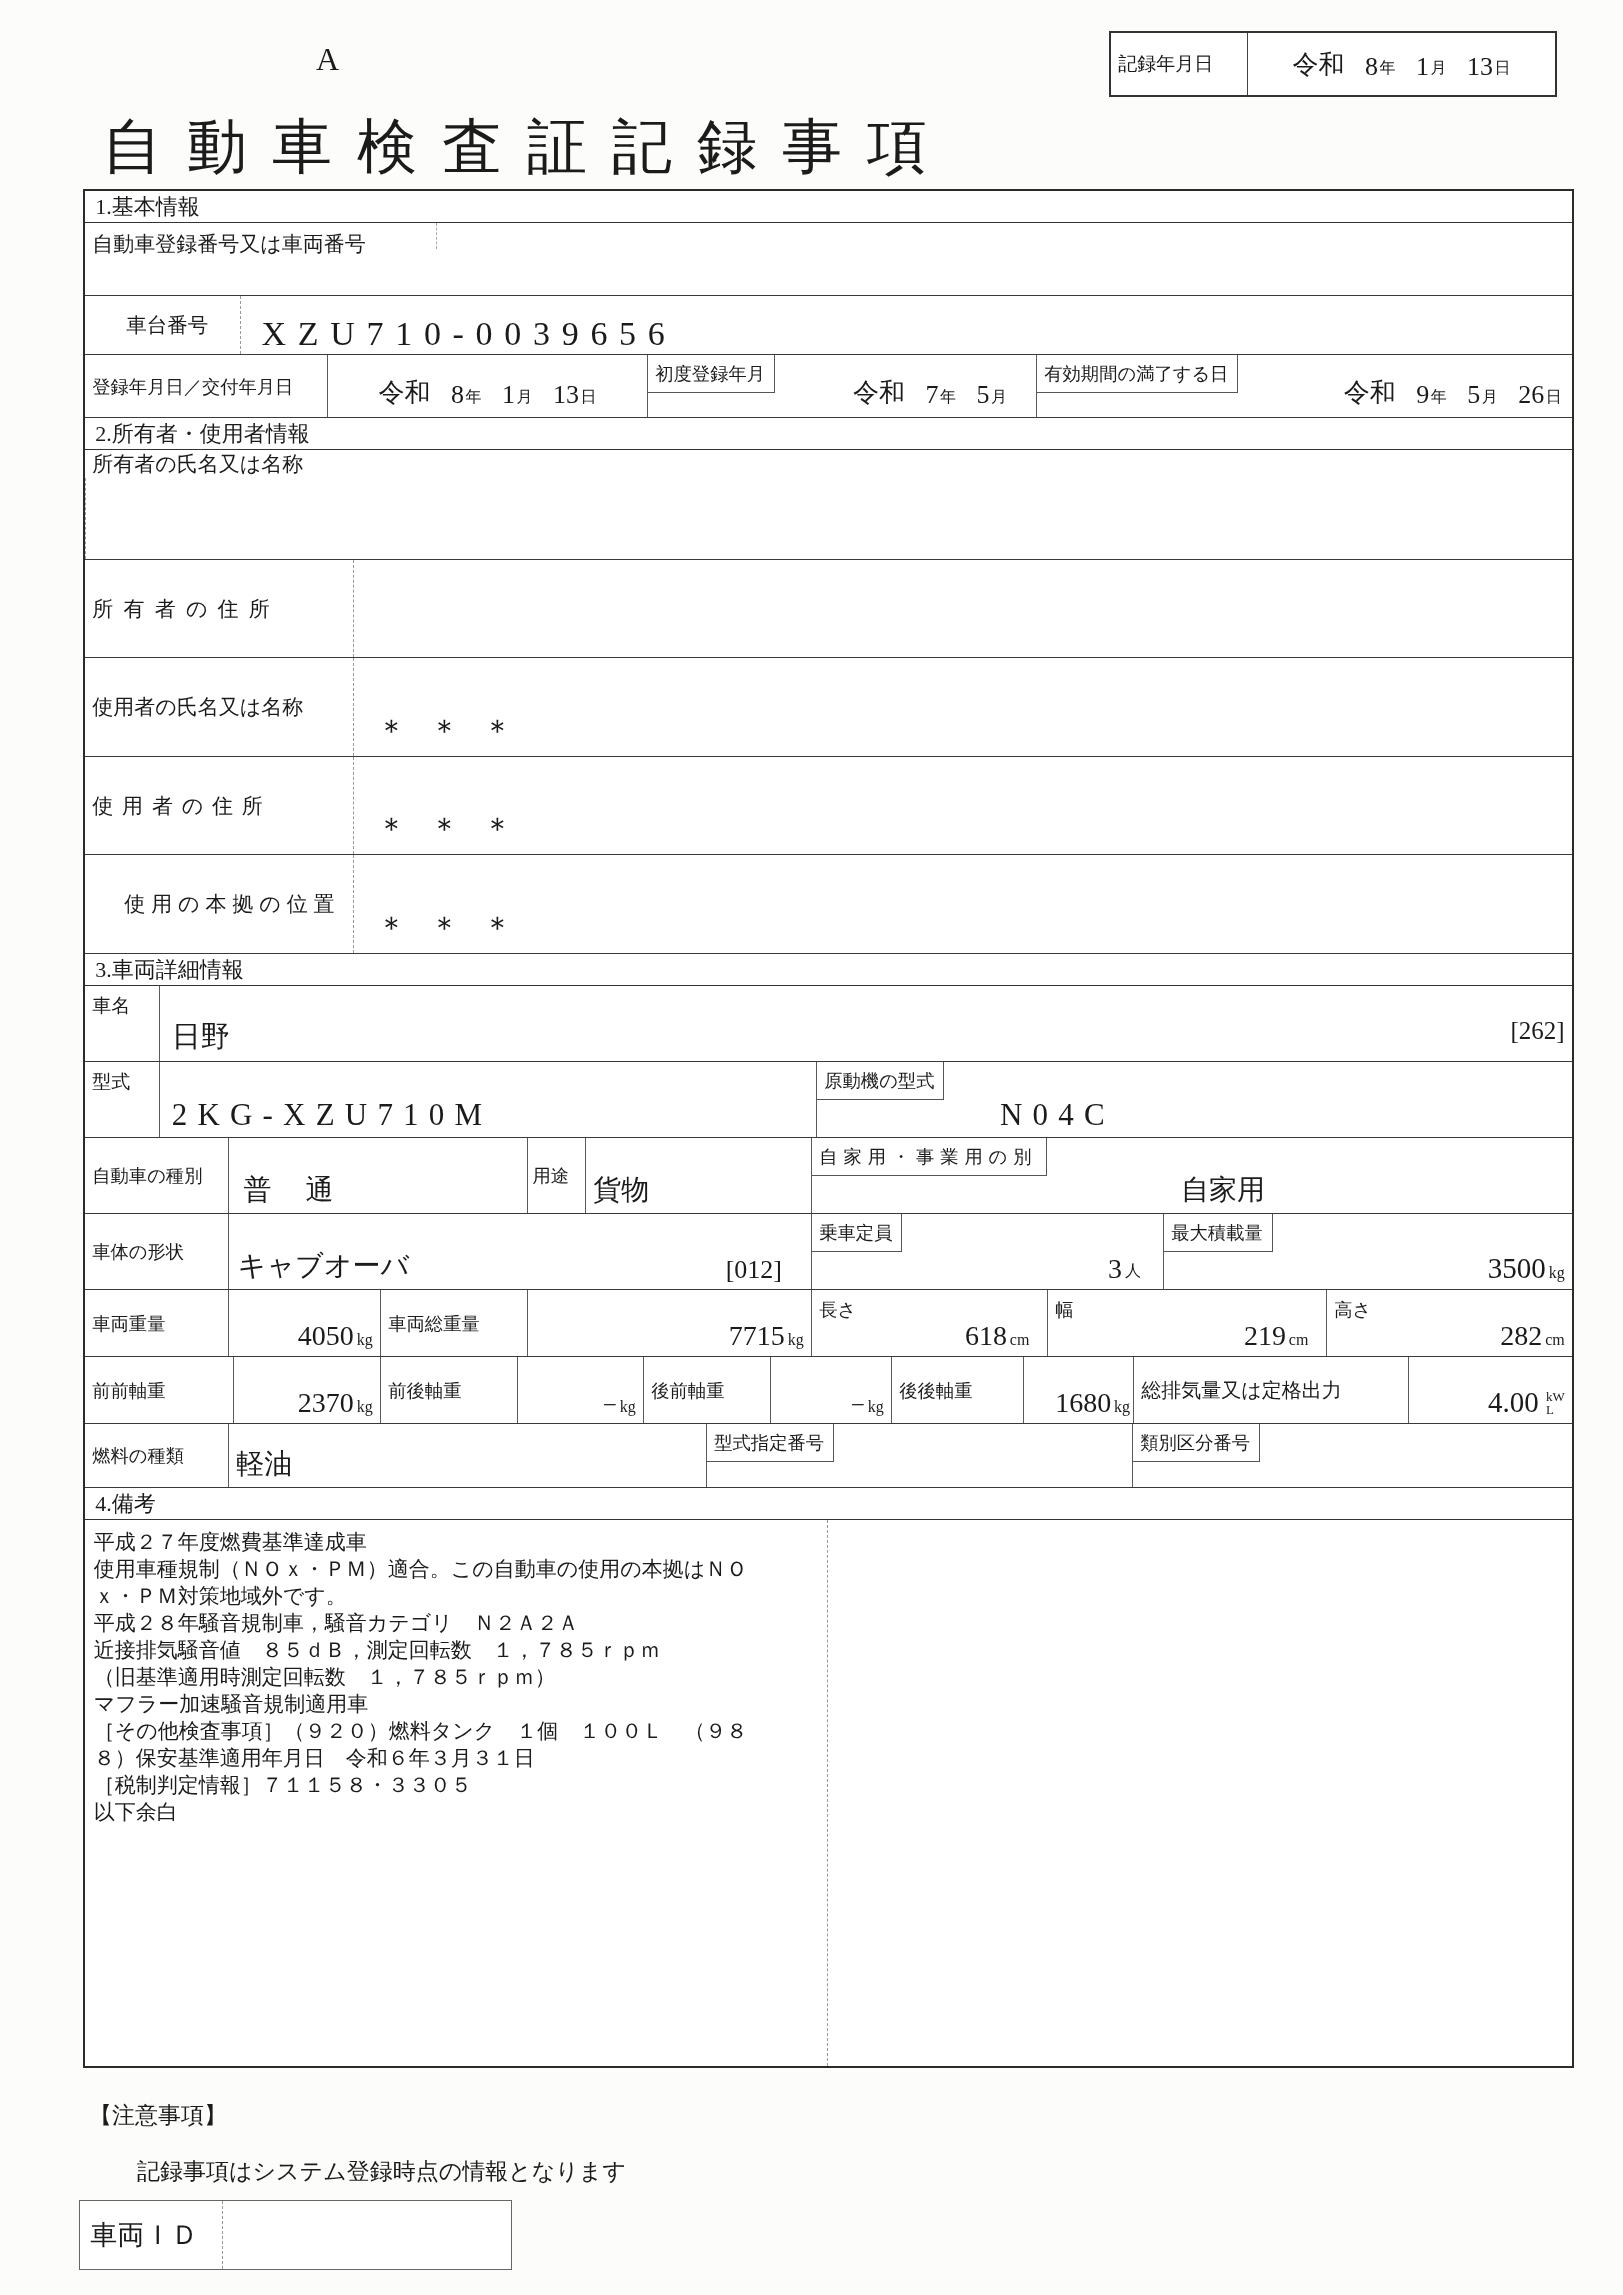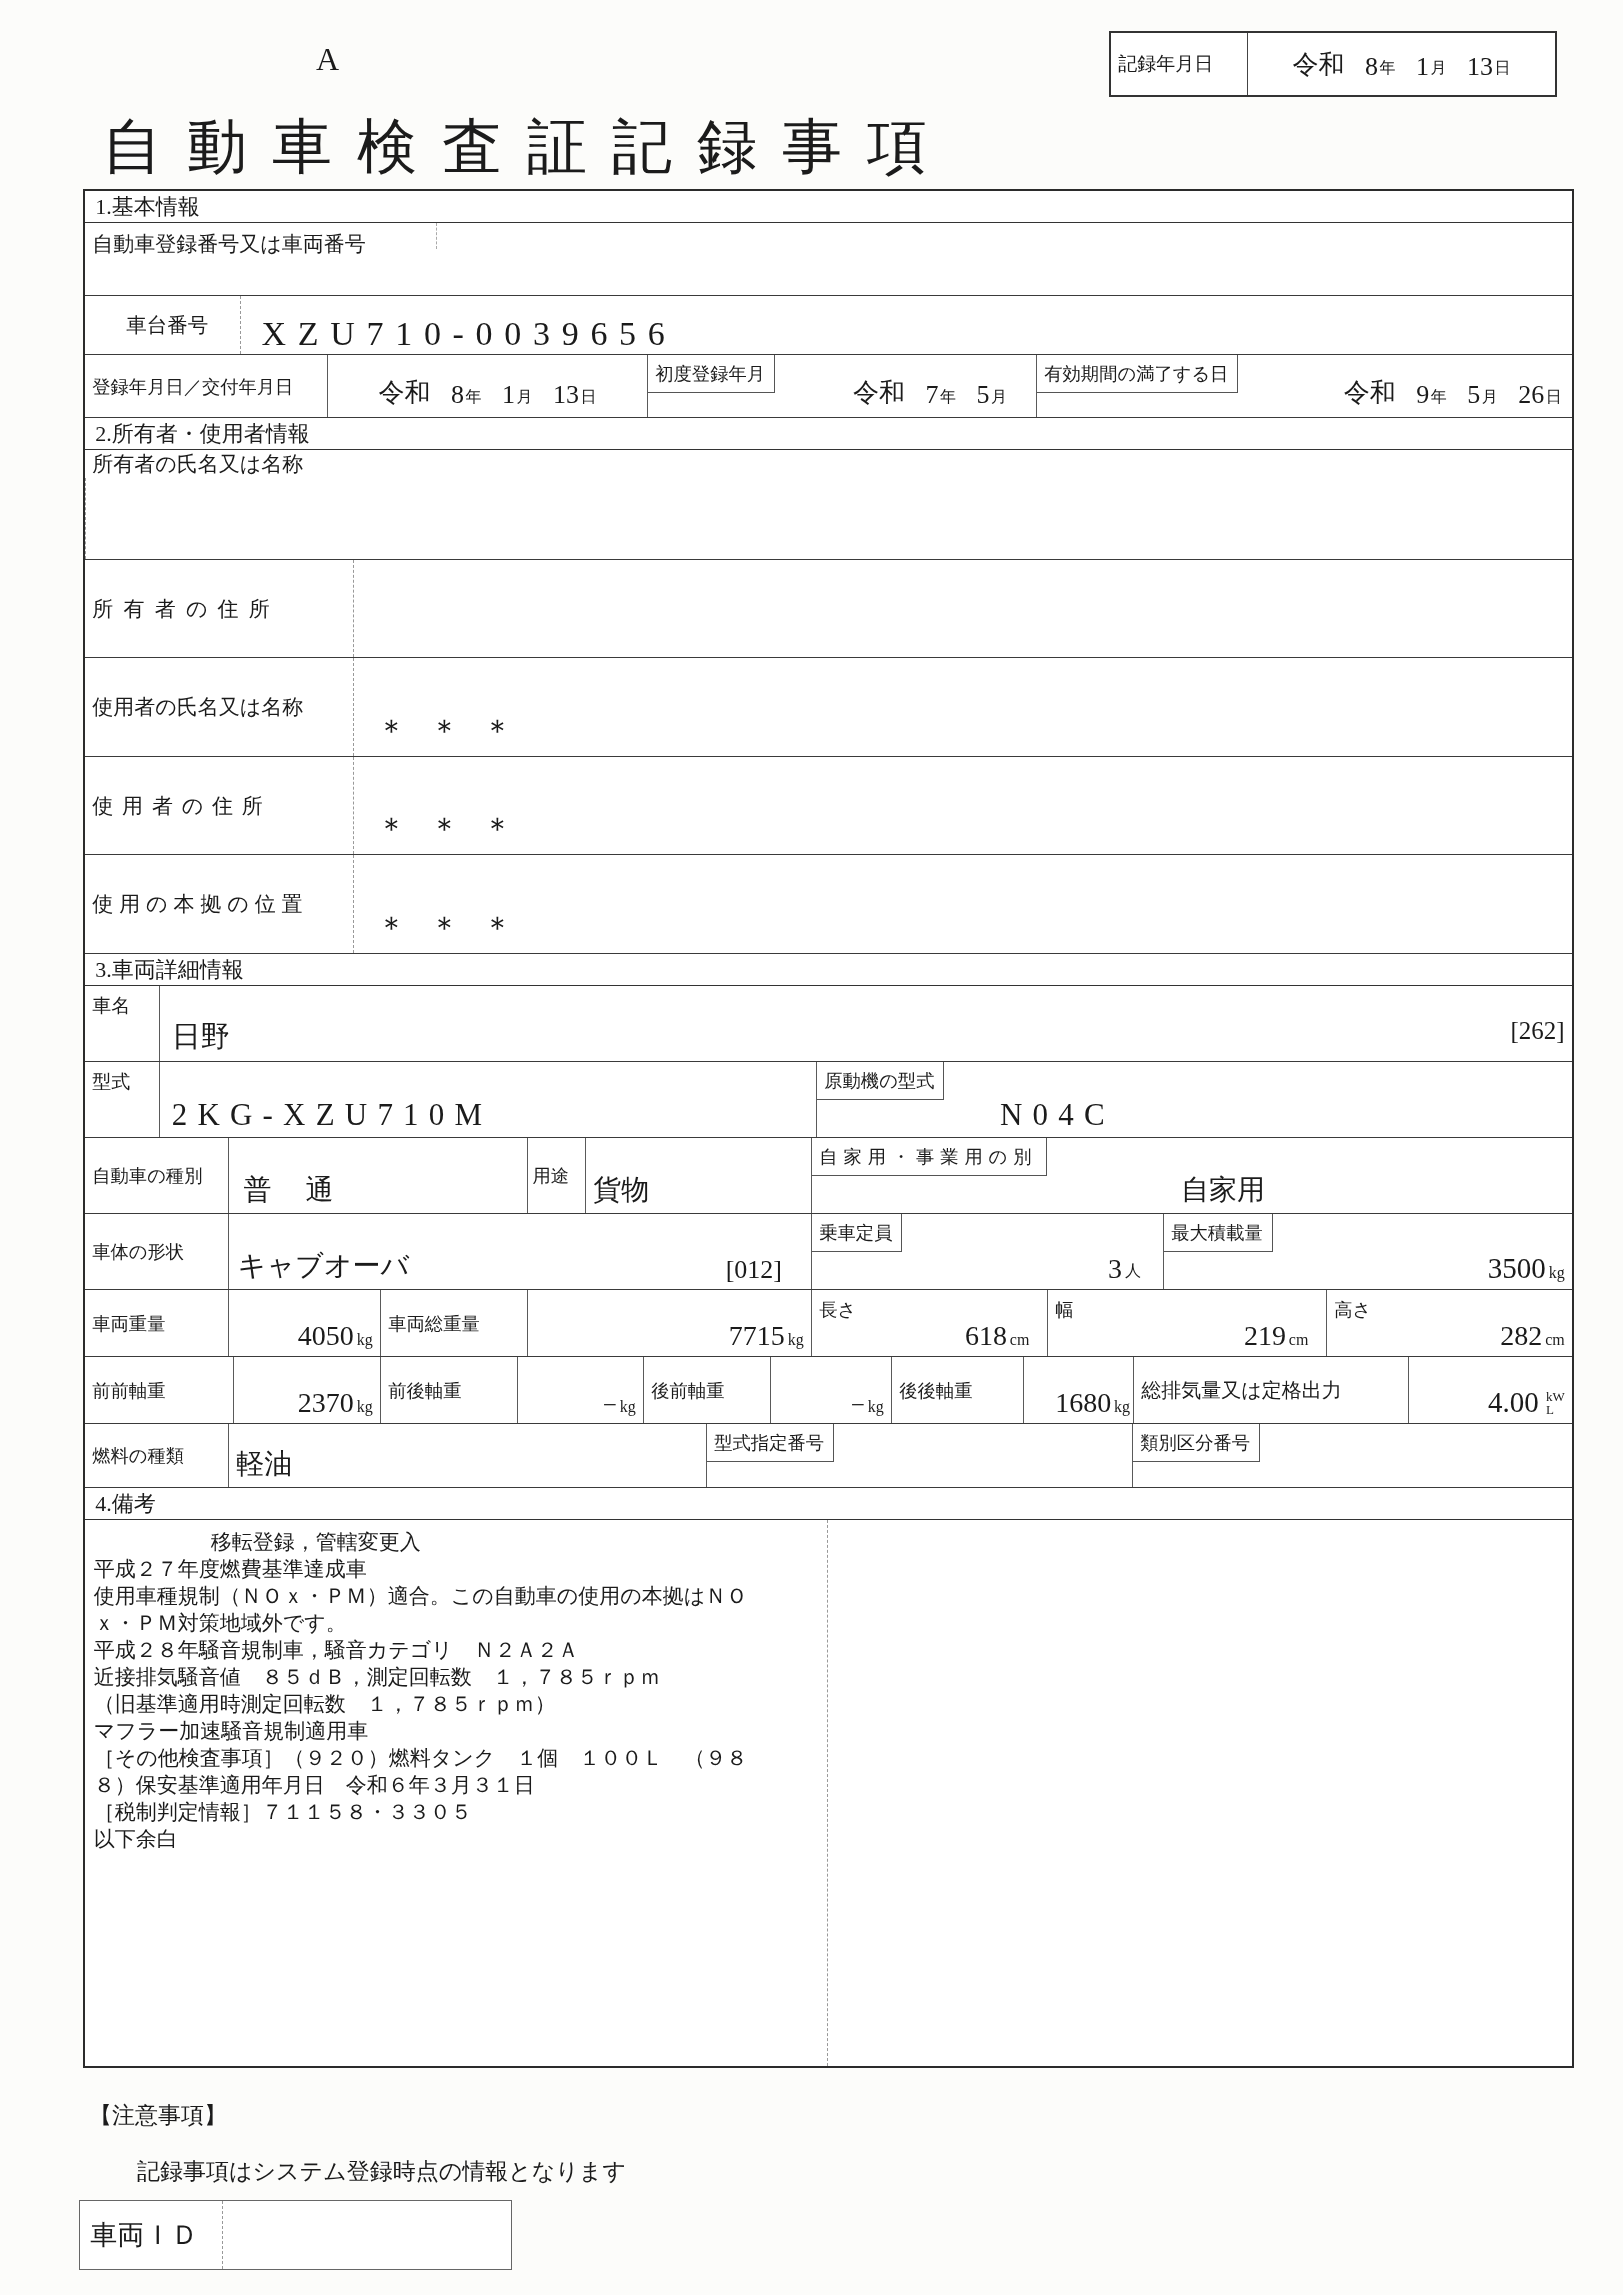--- a/index.html
+++ b/index.html
@@ -166,21 +166,21 @@
     <div class="cell" style="width:268px;">
       <div class="lab-mid" style="font-size:21px;letter-spacing:8.8px;">使用者の住所</div>
     </div>
     <div class="cell grow dashed">
       <div class="val-bl stars" style="left:22px;">＊＊＊</div>
     </div>
   </div>
 
   <div class="row" style="height:99px;">
     <div class="cell" style="width:268px;">
-      <div class="lab-mid" style="font-size:21px;letter-spacing:5.9px;">使用の本拠の位置</div>
+      <div class="lab-mid" style="font-size:21px;letter-spacing:5.9px;margin-left:32px;">使用の本拠の位置</div>
     </div>
     <div class="cell grow dashed">
       <div class="val-bl stars" style="left:22px;">＊＊＊</div>
     </div>
   </div>
 
   <div class="secbar">3.車両詳細情報</div>
 
   <div class="row" style="height:76px;">
     <div class="cell" style="width:74px;">
@@ -357,21 +357,20 @@
       <div class="val-br"></div>
     </div>
   </div>
 
   <div class="secbar">4.備考</div>
 
   <div class="row remarks">
     <div class="cell grow" style="border-left:none;">
       <div class="divider"></div>
       <div class="lines">
-        <div class="indent">移転登録，管轄変更入</div>
         <div>平成２７年度燃費基準達成車</div>
         <div>使用車種規制（ＮＯｘ・ＰＭ）適合。この自動車の使用の本拠はＮＯ</div>
         <div>ｘ・ＰＭ対策地域外です。</div>
         <div>平成２８年騒音規制車，騒音カテゴリ　Ｎ２Ａ２Ａ</div>
         <div>近接排気騒音値　８５ｄＢ，測定回転数　１，７８５ｒｐｍ</div>
         <div>（旧基準適用時測定回転数　１，７８５ｒｐｍ）</div>
         <div>マフラー加速騒音規制適用車</div>
         <div>［その他検査事項］（９２０）燃料タンク　１個　１００Ｌ　（９８</div>
         <div>８）保安基準適用年月日　令和６年３月３１日</div>
         <div>［税制判定情報］７１１５８・３３０５</div>

